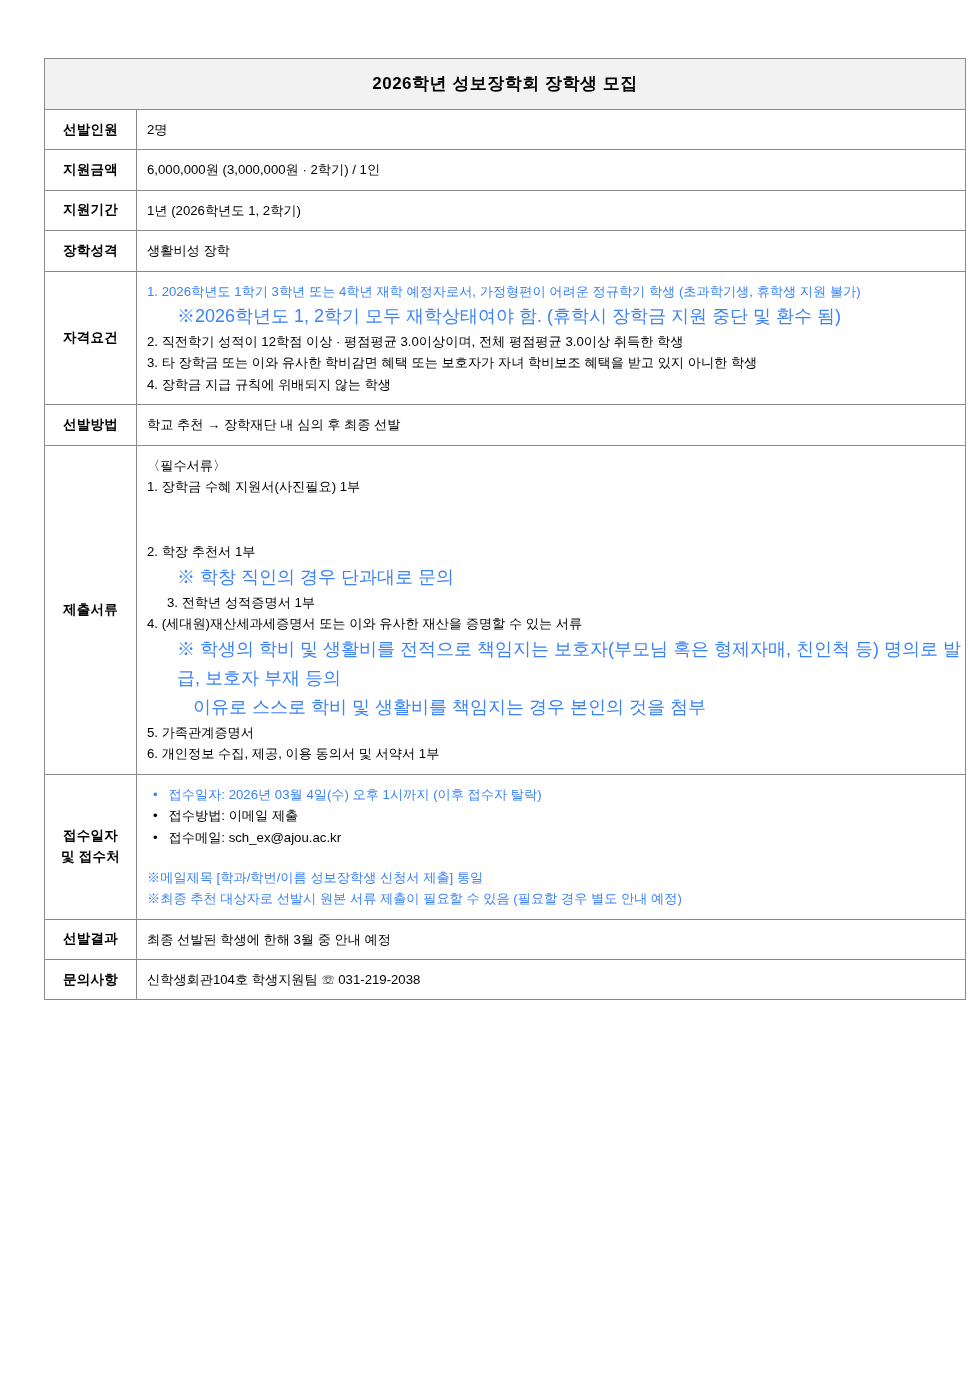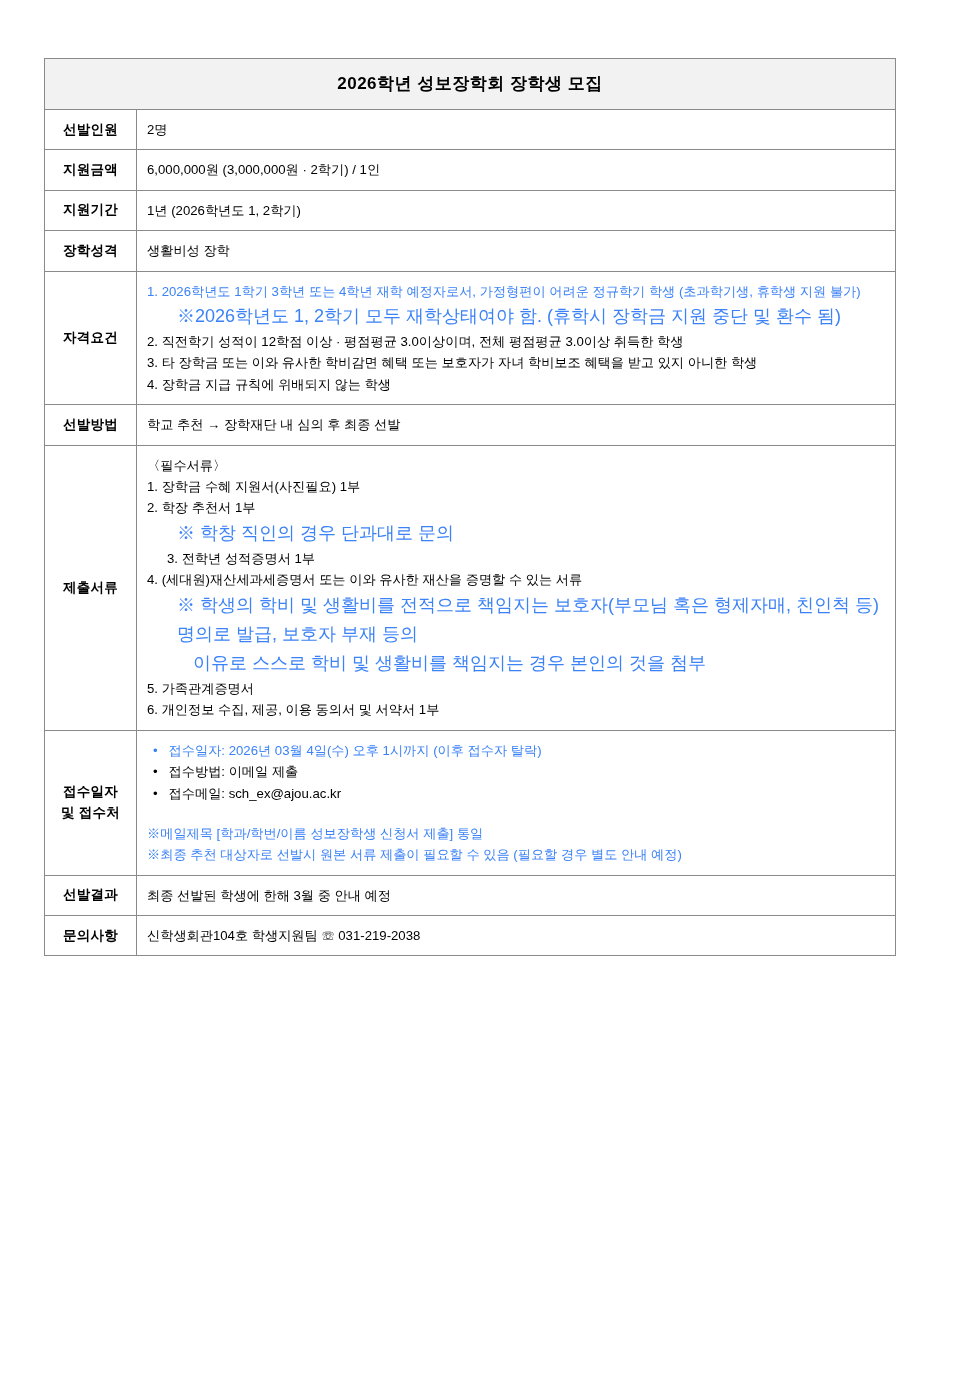--- a/index.html
+++ b/index.html
@@ -15,21 +15,21 @@
     -webkit-font-smoothing: antialiased;
   }
   .page {
     width: 970px;
     height: 1374px;
     position: relative;
     box-sizing: border-box;
     padding: 58px 40px 0 44px;
   }
   table.notice {
-    width: 852px;
+    width: 922px;
     border-collapse: collapse;
     table-layout: fixed;
   }
   table.notice td {
     border: 1px solid #8a8a8a;
     vertical-align: middle;
     padding: 0;
   }
   .title-cell {
     background: #f2f2f2;
@@ -125,21 +125,21 @@
           <td class="label-cell">선발방법</td>
           <td class="value-cell">
             <span class="line" style="display: block;">학교 추천 → 장학재단 내 심의 후 최종 선발</span>
           </td>
         </tr>
         <tr>
           <td class="label-cell">제출서류</td>
           <td class="value-cell">
             <span class="line" style="display: block;">〈필수서류〉</span>
             <span class="line" style="display: block;">1. 장학금 수혜 지원서(사진필요) 1부</span>
-            <span class="line" style="display: block;">2. 학장 추천서 1부</span>
+            <span class="line" style="display: block; margin-top: 44px;">2. 학장 추천서 1부</span>
             <span class="line blue indent2 small-sup" style="display: block;">※ 학창 직인의 경우 단과대로 문의</span>
             <span class="line" style="display: block; margin-left: 20px;">3. 전학년 성적증명서 1부</span>
             <span class="line" style="display: block;">4. (세대원)재산세과세증명서 또는 이와 유사한 재산을 증명할 수 있는 서류</span>
             <span class="line blue indent2 small-sup" style="display: block;">※ 학생의 학비 및 생활비를 전적으로 책임지는 보호자(부모님 혹은 형제자매, 친인척 등) 명의로 발급, 보호자 부재 등의</span>
             <span class="line blue indent3 small-sup" style="display: block;">이유로 스스로 학비 및 생활비를 책임지는 경우 본인의 것을 첨부</span>
             <span class="line" style="display: block;">5. 가족관계증명서</span>
             <span class="line" style="display: block;">6. 개인정보 수집, 제공, 이용 동의서 및 서약서 1부</span>
           </td>
         </tr>
         <tr>

